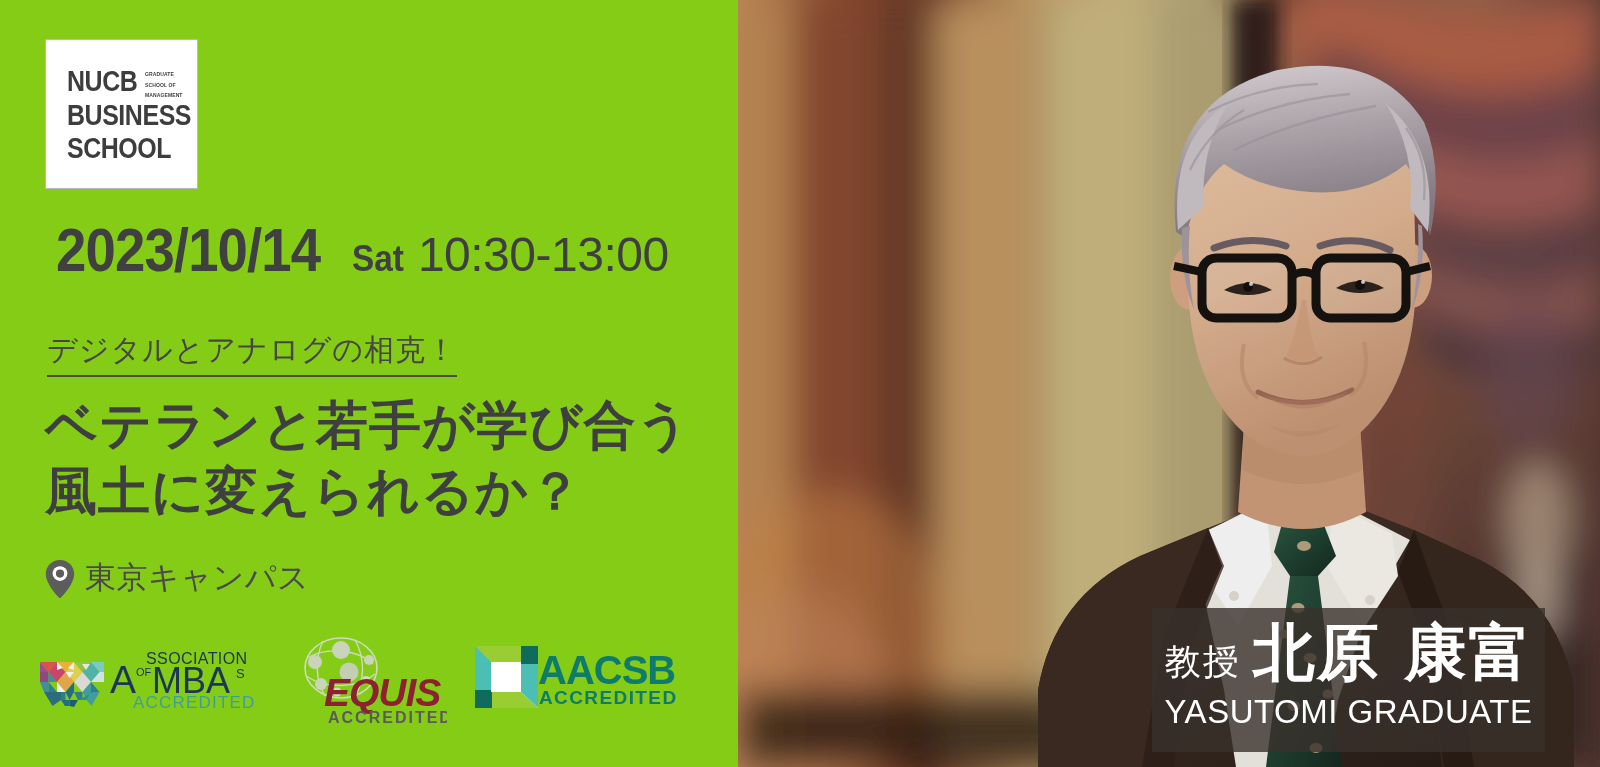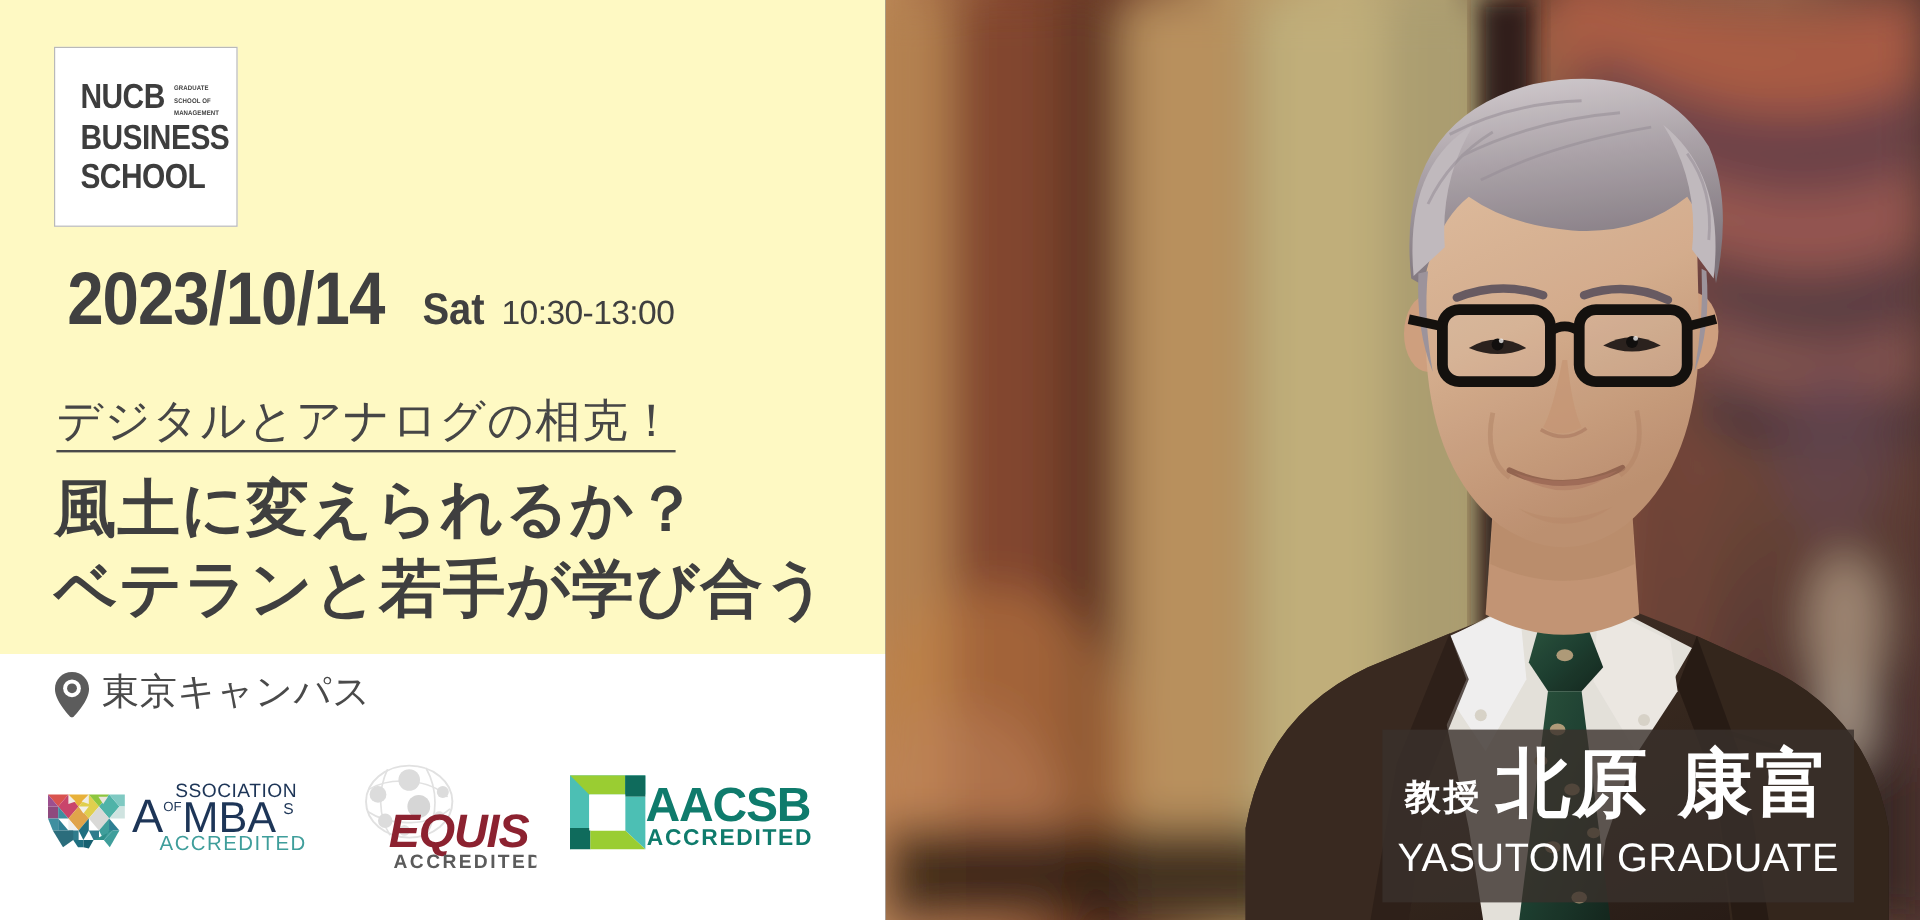--- a/index.html
+++ b/index.html
@@ -13,22 +13,22 @@
   }
   .banner{
     position:relative;
     width:1600px;height:767px;
     background:#ffffff;
     overflow:hidden;
   }
 
   
   .left-panel{
-    position:absolute;left:0;top:0;width:738px;height:545px;
-    background:#fef9c3;
+    position:absolute;left:0;top:0;width:738px;height:767px;
+    background:#84cc16;
   }
 
   
   .logo-box{
     position:absolute;left:45px;top:39px;
     width:153px;height:150px;
     border:1px solid #b9b9b9;
     background:#fff;
     box-sizing:border-box;
   }
@@ -97,32 +97,32 @@
     font-size:37px;
     line-height:37px;
     color:#404040;
     transform:scaleX(0.9);
     transform-origin:left bottom;
   }
   .date-time{
     margin-left:8px;
     font-family:"Liberation Sans","DejaVu Sans",sans-serif;
     font-weight:400;
-    font-size:28px;
+    font-size:48px;
     line-height:36px;
     color:#3f3f3f;
     letter-spacing:-0.5px;
   }
 
   
   .subtitle{
     position:absolute;left:47px;top:330px;
     font-family:"DejaVu Sans","Liberation Sans",sans-serif;
     font-weight:400;
-    font-size:38px;
+    font-size:30px;
     line-height:40px;
     color:#464646;
     letter-spacing:1px;
     border-bottom:2px solid #4a4a4a;
     padding-bottom:5px;
     display:inline-block;
     white-space:nowrap;
   }
 
   
@@ -202,21 +202,21 @@
     font-family:"DejaVu Sans","Liberation Sans",sans-serif;
     font-weight:700;
     font-size:19px;
     color:#ffffff;
     line-height:54px;
     white-space:nowrap;
     letter-spacing:1px;
     display:flex;align-items:baseline;justify-content:center;
   }
   .np-rank{
-    font-size:30px;font-weight:700;letter-spacing:2px;
+    font-size:36px;font-weight:400;letter-spacing:2px;
   }
   .np-name{
     font-size:62px;font-weight:700;margin-left:12px;letter-spacing:2px;
   }
   .nameplate-en{
     margin-top:4px;
     font-family:"Liberation Sans","DejaVu Sans",sans-serif;
     font-weight:400;
     font-size:33px;
     color:#ffffff;
@@ -249,22 +249,22 @@
 
     <div class="date-row">
       <span class="date-main">2023/10/14</span>
       <span class="date-dow">Sat</span>
       <span class="date-time">10:30-13:00</span>
     </div>
 
     <div class="subtitle">デジタルとアナログの相克！</div>
 
     <div class="title-block">
+      <div class="title-line">ベテランと若手が学び合う</div>
       <div class="title-line">風土に変えられるか？</div>
-      <div class="title-line">ベテランと若手が学び合う</div>
     </div>
 
     <div class="location">
       <span>
         <svg class="pin-icon" viewBox="0 0 32 38" xmlns="http://www.w3.org/2000/svg" aria-hidden="true">
           <path d="M16 0C7.9 0 1.8 6.2 1.8 14.1c0 9.6 11.3 21.7 13.1 23.5.6.6 1.5.6 2.1 0 1.9-1.8 13.2-13.9 13.2-23.5C30.2 6.2 24.1 0 16 0z" fill="#5c5c5c"></path>
           <circle cx="16" cy="13.6" r="7.4" fill="#ffffff"></circle>
           <circle cx="16" cy="13.6" r="4.1" fill="#5c5c5c"></circle>
         </svg>
       </span>

